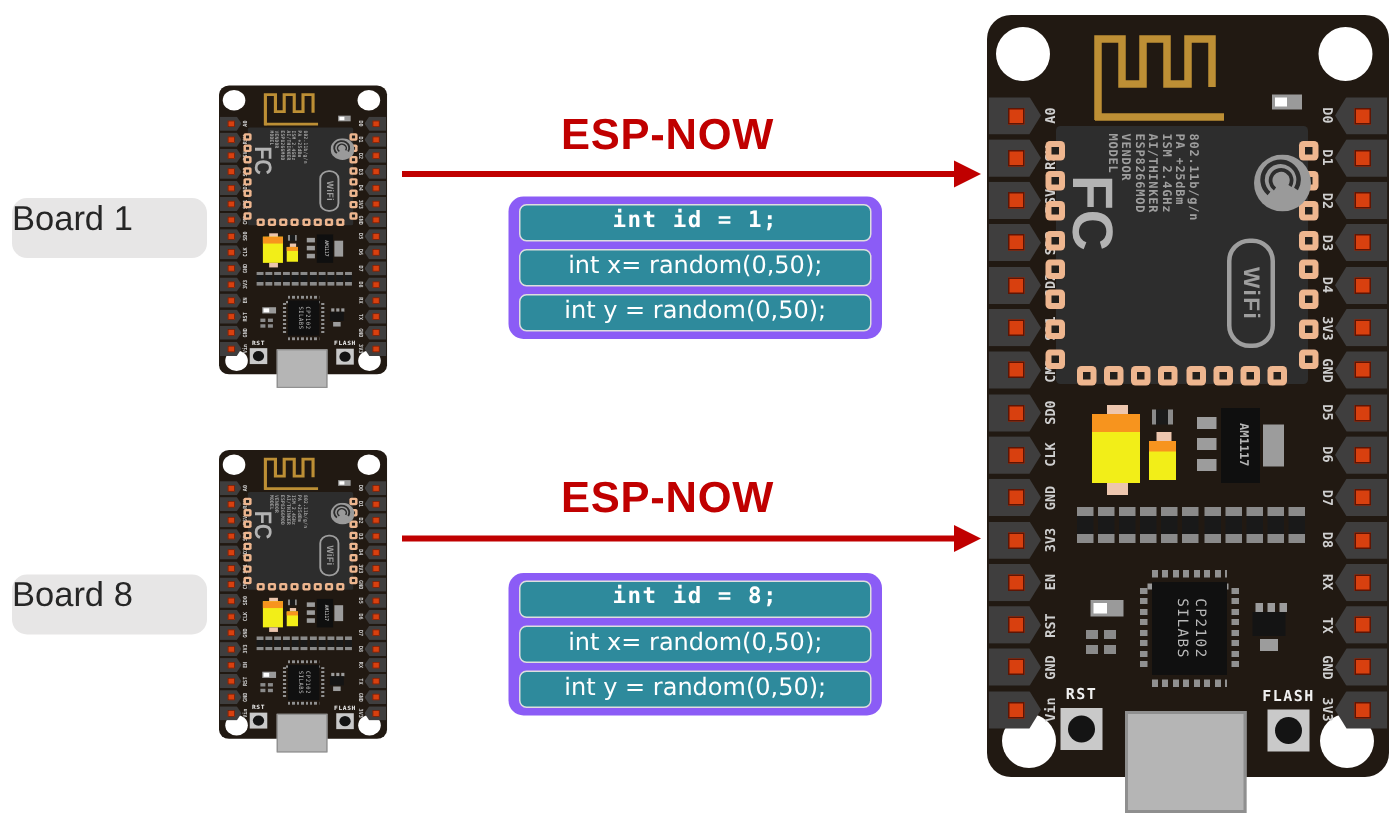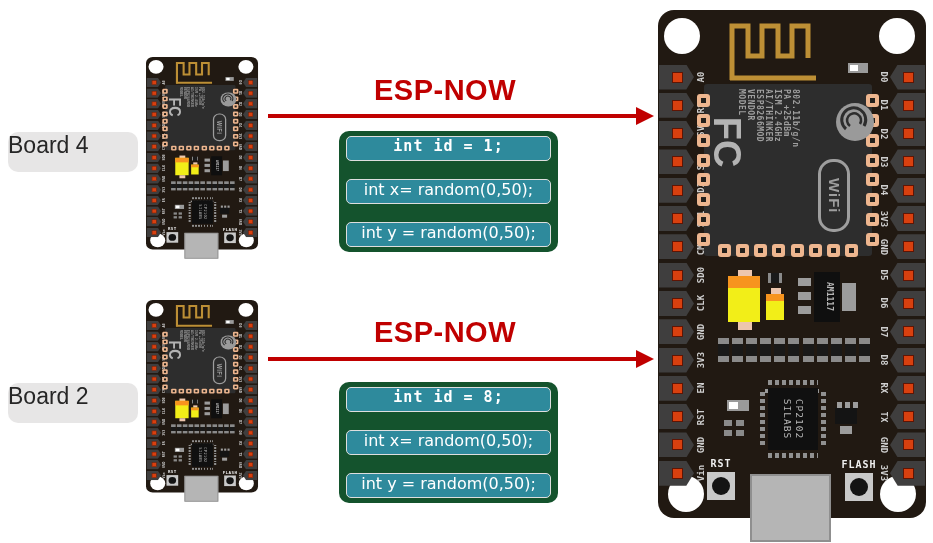--- a/index.html
+++ b/index.html
@@ -8,22 +8,22 @@
 
   
   .board-label{position:absolute;width:130px;height:40px;background:#e7e6e6;border-radius:10px;
 id:    display:flex;align-items:center;justify-content:center;
     font:23px "Liberation Sans",sans-serif;color:#262626}
 
   
   .conn-title{position:absolute;left:295px;width:300px;text-align:center;
     font:bold 29px "Liberation Sans",sans-serif;color:#c00000;letter-spacing:.5px}
   .arrow{position:absolute;left:264px;width:392px;height:22px}
-  .code-group{position:absolute;left:339px;width:219px;background:#14532d;border-radius:10px;
-    padding:5px 0;display:flex;flex-direction:column;gap:18px;box-sizing:border-box}
+  .code-group{position:absolute;left:339px;width:249px;background:#8b5cf6;border-radius:10px;
+    padding:5px 0;display:flex;flex-direction:column;gap:5px;box-sizing:border-box}
   .code-line{margin:0 7px;height:23px;line-height:23px;background:#2e8a9c;border-radius:5px;
     border:1px solid #dedede;color:#fff;text-align:center;
     font:16px "DejaVu Sans",sans-serif}
   .code-line.first{font:bold 15px "DejaVu Sans Mono",monospace;letter-spacing:1px}
 
   
   .mount{position:absolute;transform-origin:0 0}
   #mount-b1{left:146px;top:57px;transform:scale(0.418,0.379)}
   #mount-b2{left:146px;top:300px;transform:scale(0.418,0.379)}
   #mount-rx{left:658px;top:10px}
@@ -96,22 +96,22 @@
   .btn-label{position:absolute;width:56px;text-align:center;
     font:bold 10px "DejaVu Sans Mono",monospace;color:#f0f0f0;letter-spacing:1px}
   .usb{position:absolute;left:92px;top:464px;width:81px;height:68px;background:#b5b5b5;
     border:2px solid #8f8f8f;box-sizing:border-box}
 </style>
 </head>
 <body>
 
 <div id="canvas">
 
-  <div class="board-label" style="left:8px;top:132px">Board 4</div>
-  <div class="board-label" style="left:8px;top:383px">Board 2</div>
+  <div class="board-label" style="left:8px;top:132px">Board 1</div>
+  <div class="board-label" style="left:8px;top:383px">Board 8</div>
 
   <div class="conn-title" style="top:74px">ESP-NOW</div>
   <svg class="arrow" style="top:105px" width="392" height="22" viewBox="0 0 392 22">
     <line x1="4" y1="11" x2="374" y2="11" stroke="#c00000" stroke-width="4"></line>
     <polygon points="372,2 390,11 372,20" fill="#c00000"></polygon>
   </svg>
   <div class="code-group" style="top:131px">
       <div class="code-line first">int id = 1;</div>
       <div class="code-line">int x= random(0,50);</div>
       <div class="code-line">int y = random(0,50);</div>

